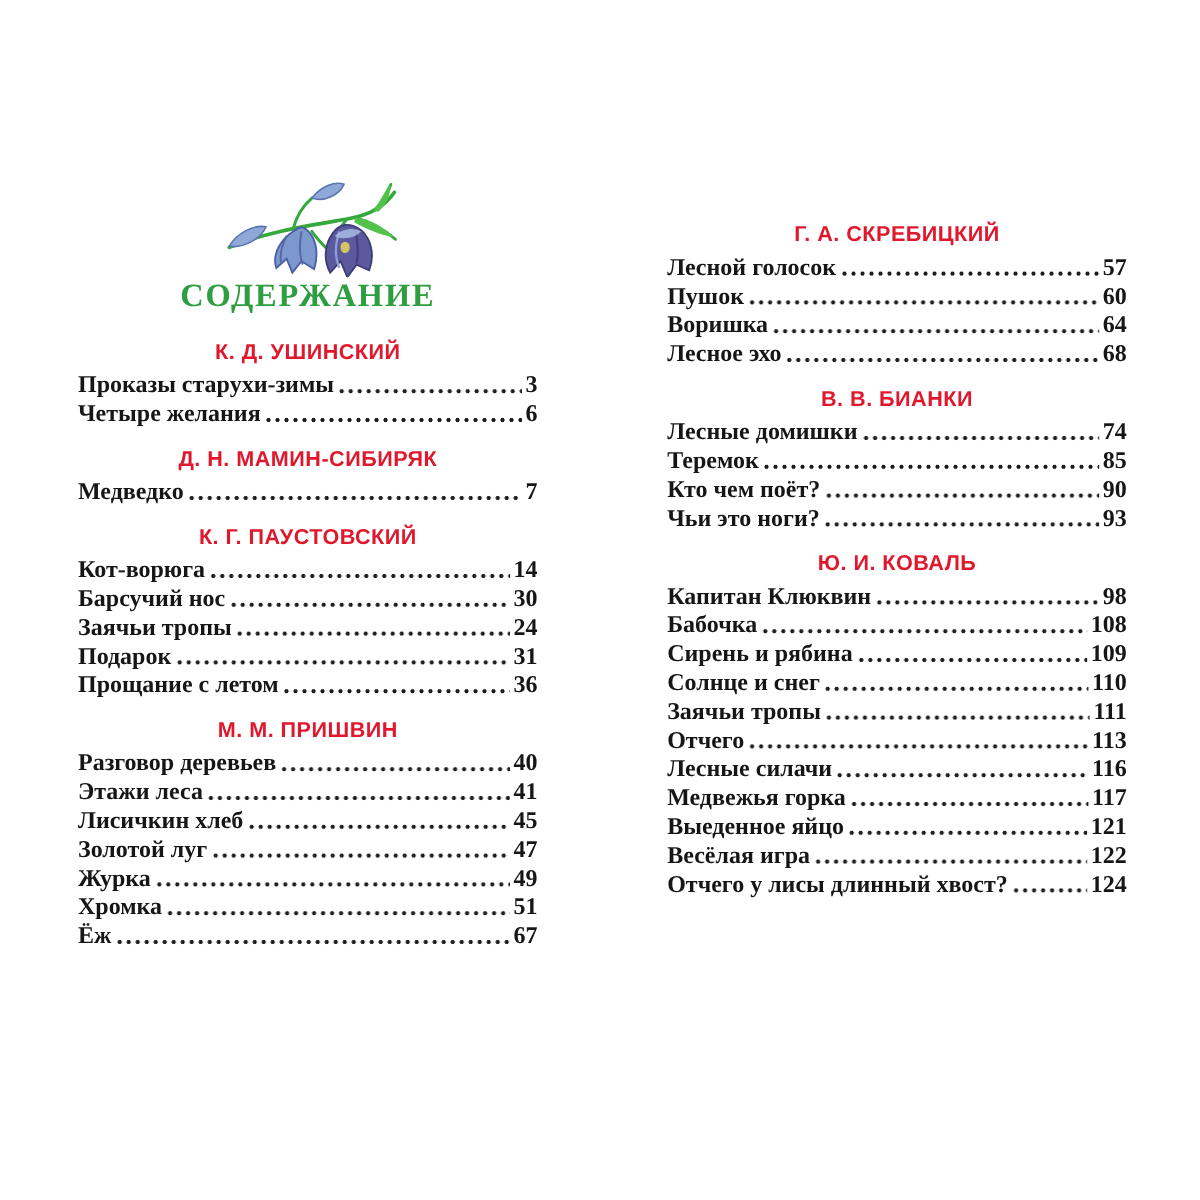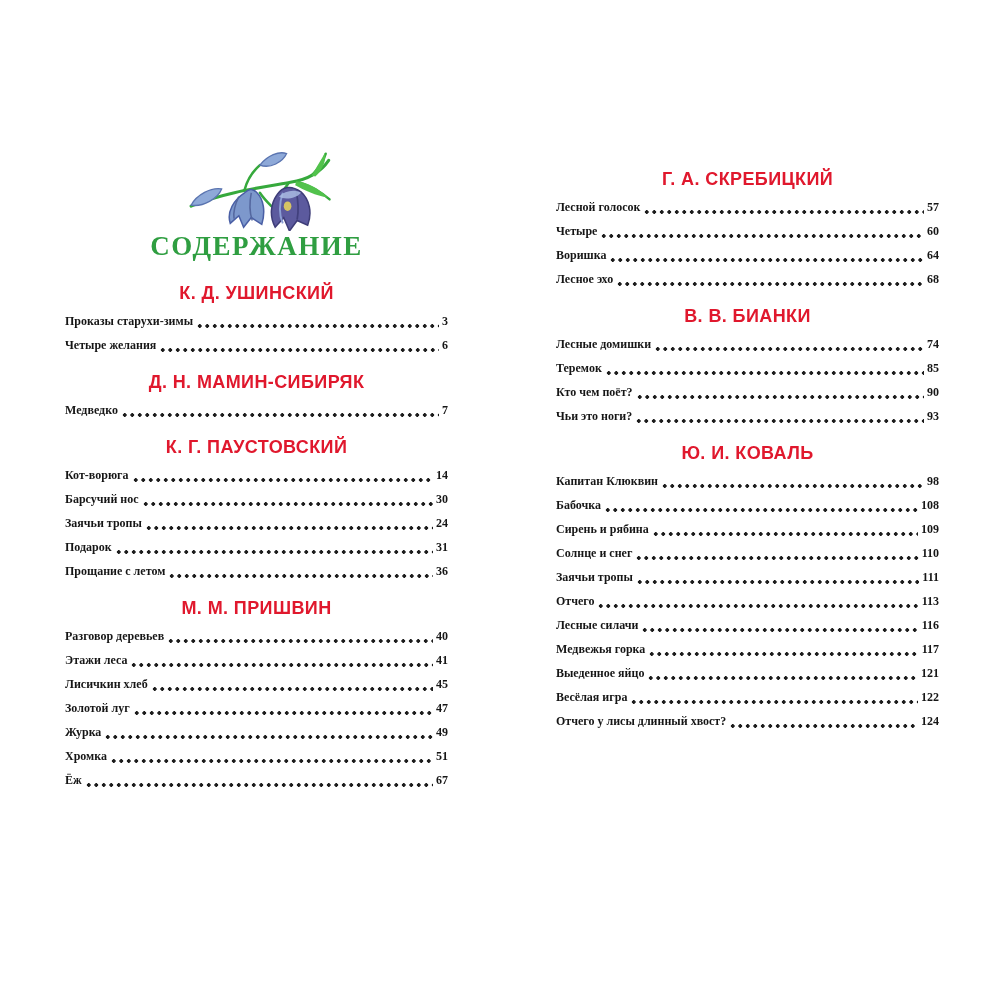--- a/index.html
+++ b/index.html
@@ -38,26 +38,26 @@
     margin: 16px 0 6px 0;
     text-align: center;
     font-family: "Liberation Sans", sans-serif;
     font-weight: 700;
     font-size: 18px;
     line-height: 19px;
     letter-spacing: 0.4px;
     color: var(--red);
   }
   .col-left .sections section:first-child h2.author { margin-top: 24px; }
-  .col-right .sections section:first-child h2.author { margin-top: 0; }
+  .col-right .sections section:first-child h2.author { margin-top: 16px; }
 
   .entry {
     display: flex;
     align-items: stretch;
-    font-size: 12px;
+    font-size: 20px;
     font-weight: 700;
     line-height: 24px;
     white-space: nowrap;
   }
   .entry .t { flex: 0 0 auto; }
   .entry .dots {
     flex: 1 1 auto;
     margin-left: 3px;
     background-image: radial-gradient(circle, #1c1c1c 1.55px, rgba(0,0,0,0) 1.9px);
     background-size: 7.5px 7.5px;
@@ -196,21 +196,21 @@
   <div class="col col-right">
     <div class="sections" id="col-1">
         <section>
           <h2 class="author">Г. А. СКРЕБИЦКИЙ</h2>
           <div class="entry">
             <span class="t">Лесной голосок</span>
             <span class="dots"></span>
             <span class="p">57</span>
           </div>
           <div class="entry">
-            <span class="t">Четыре</span>
+            <span class="t">Пушок</span>
             <span class="dots"></span>
             <span class="p">60</span>
           </div>
           <div class="entry">
             <span class="t">Воришка</span>
             <span class="dots"></span>
             <span class="p">64</span>
           </div>
           <div class="entry">
             <span class="t">Лесное эхо</span>

